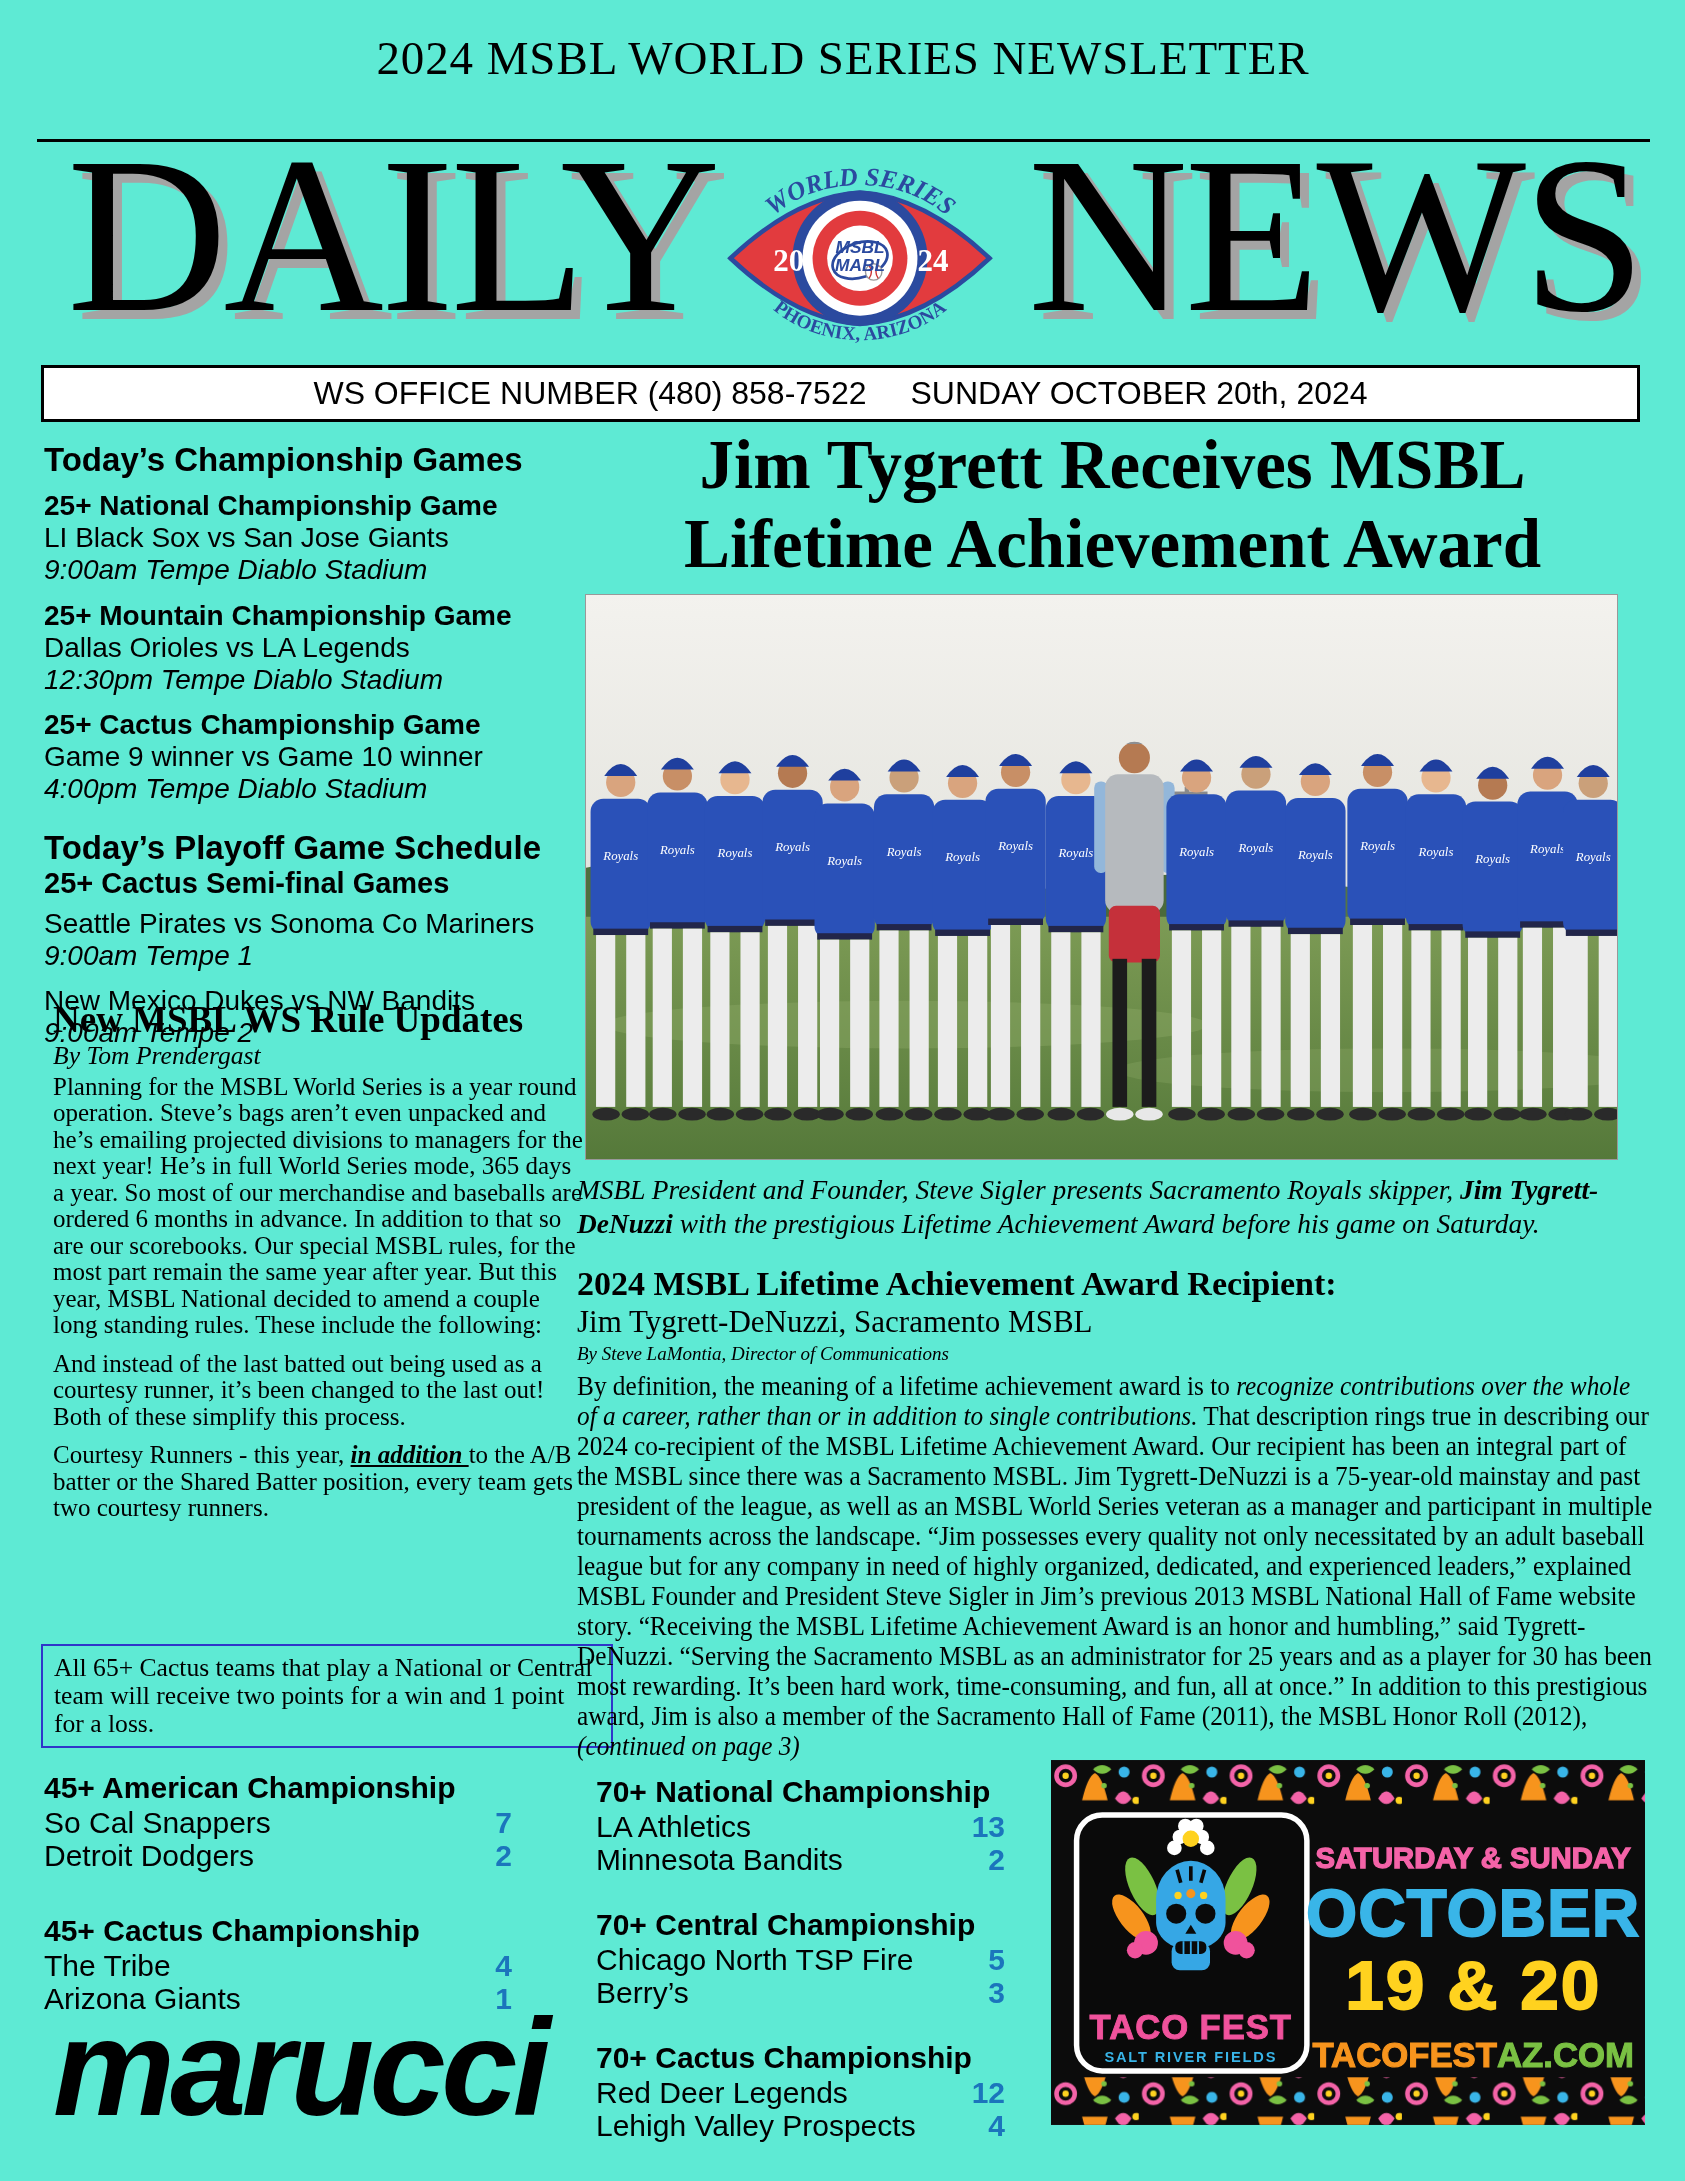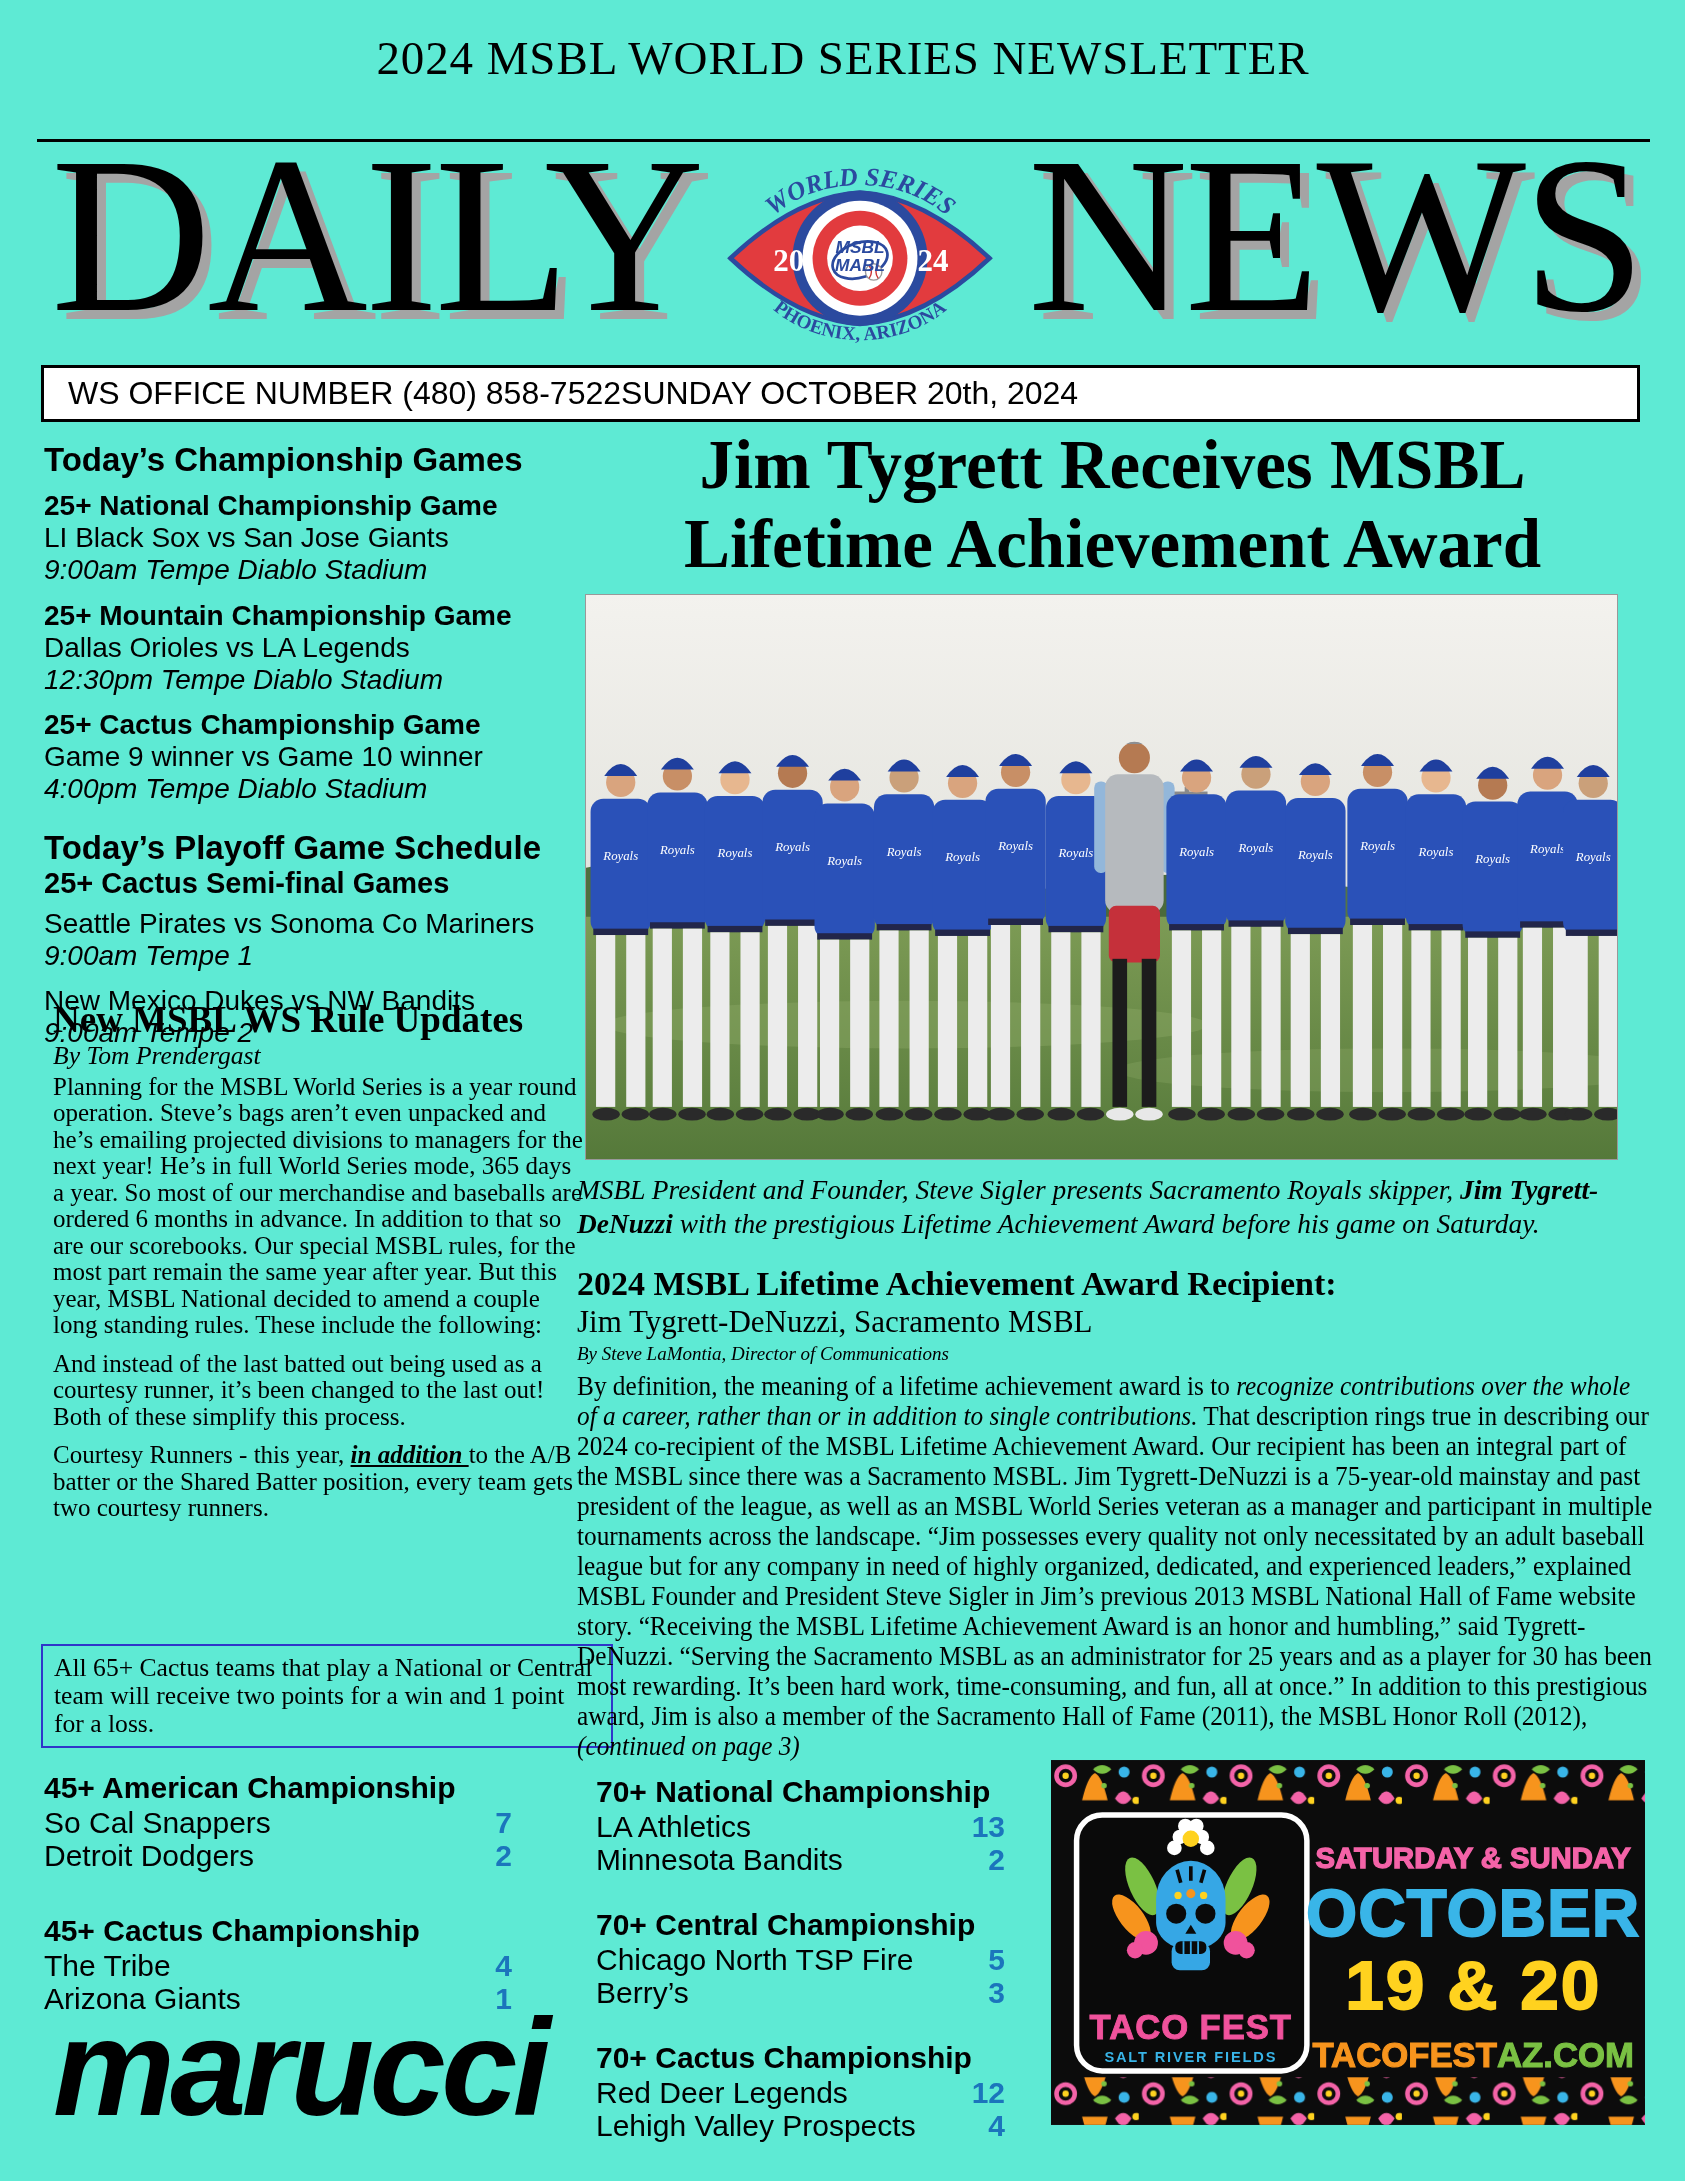--- a/index.html
+++ b/index.html
@@ -3,28 +3,28 @@
 <meta charset="utf-8">
 <style>
   html,body{margin:0;padding:0;background:#fff;}
   .page{position:relative;width:1686px;height:2182px;background:#5eead4;overflow:hidden;
         font-family:"Liberation Sans",sans-serif;color:#000;}
   
   .top-title{position:absolute;top:31px;left:0;width:100%;text-align:center;
              font-family:"Liberation Serif",serif;font-size:47px;letter-spacing:0.9px;}
   .top-rule{position:absolute;top:139px;left:37px;width:1613px;height:2.7px;background:#000;}
   .mast-word{position:absolute;top:124px;font-family:"Liberation Serif",serif;font-size:222px;
-             line-height:1;letter-spacing:-3.7px;color:#000;text-shadow:9.1px 9.1px 0 #a4a4a4;white-space:nowrap;}
+             line-height:1;letter-spacing:-3.7px;color:#000;text-shadow:9.1px 9.1px 0 #a4a4a4;white-space:nowrap;margin-left:16px;}
   .mast-daily{left:51px;}
   .mast-news{right:44px;}
   .ws-logo{position:absolute;left:725px;top:143px;width:270px;height:225px;}
   
   .info-bar{position:absolute;left:41px;top:365px;width:1599px;height:57px;border:3.7px solid #000;
-            box-sizing:border-box;display:flex;justify-content:flex-start;align-items:center;
-            padding:0 24px;font-size:32px;background:#fff;}
+            box-sizing:border-box;display:flex;justify-content:center;align-items:center;
+            padding:0 14px;font-size:32px;background:#fff;gap:44px;}
   
   .sched{position:absolute;left:44px;top:441px;width:530px;}
   .sched-h{font-size:33px;font-weight:bold;margin-bottom:11px;}
   .game{margin-bottom:13.7px;}
   .game-title{font-weight:bold;font-size:28px;line-height:32px;}
   .game-teams{font-size:28px;line-height:32px;}
   .game-time{font-style:italic;font-size:28px;line-height:32px;}
   .playoff-h{font-size:33px;font-weight:bold;margin:24px 0 0 0;line-height:38px;}
   .playoff-sub{font-size:29px;font-weight:bold;margin-bottom:7.3px;}
   

